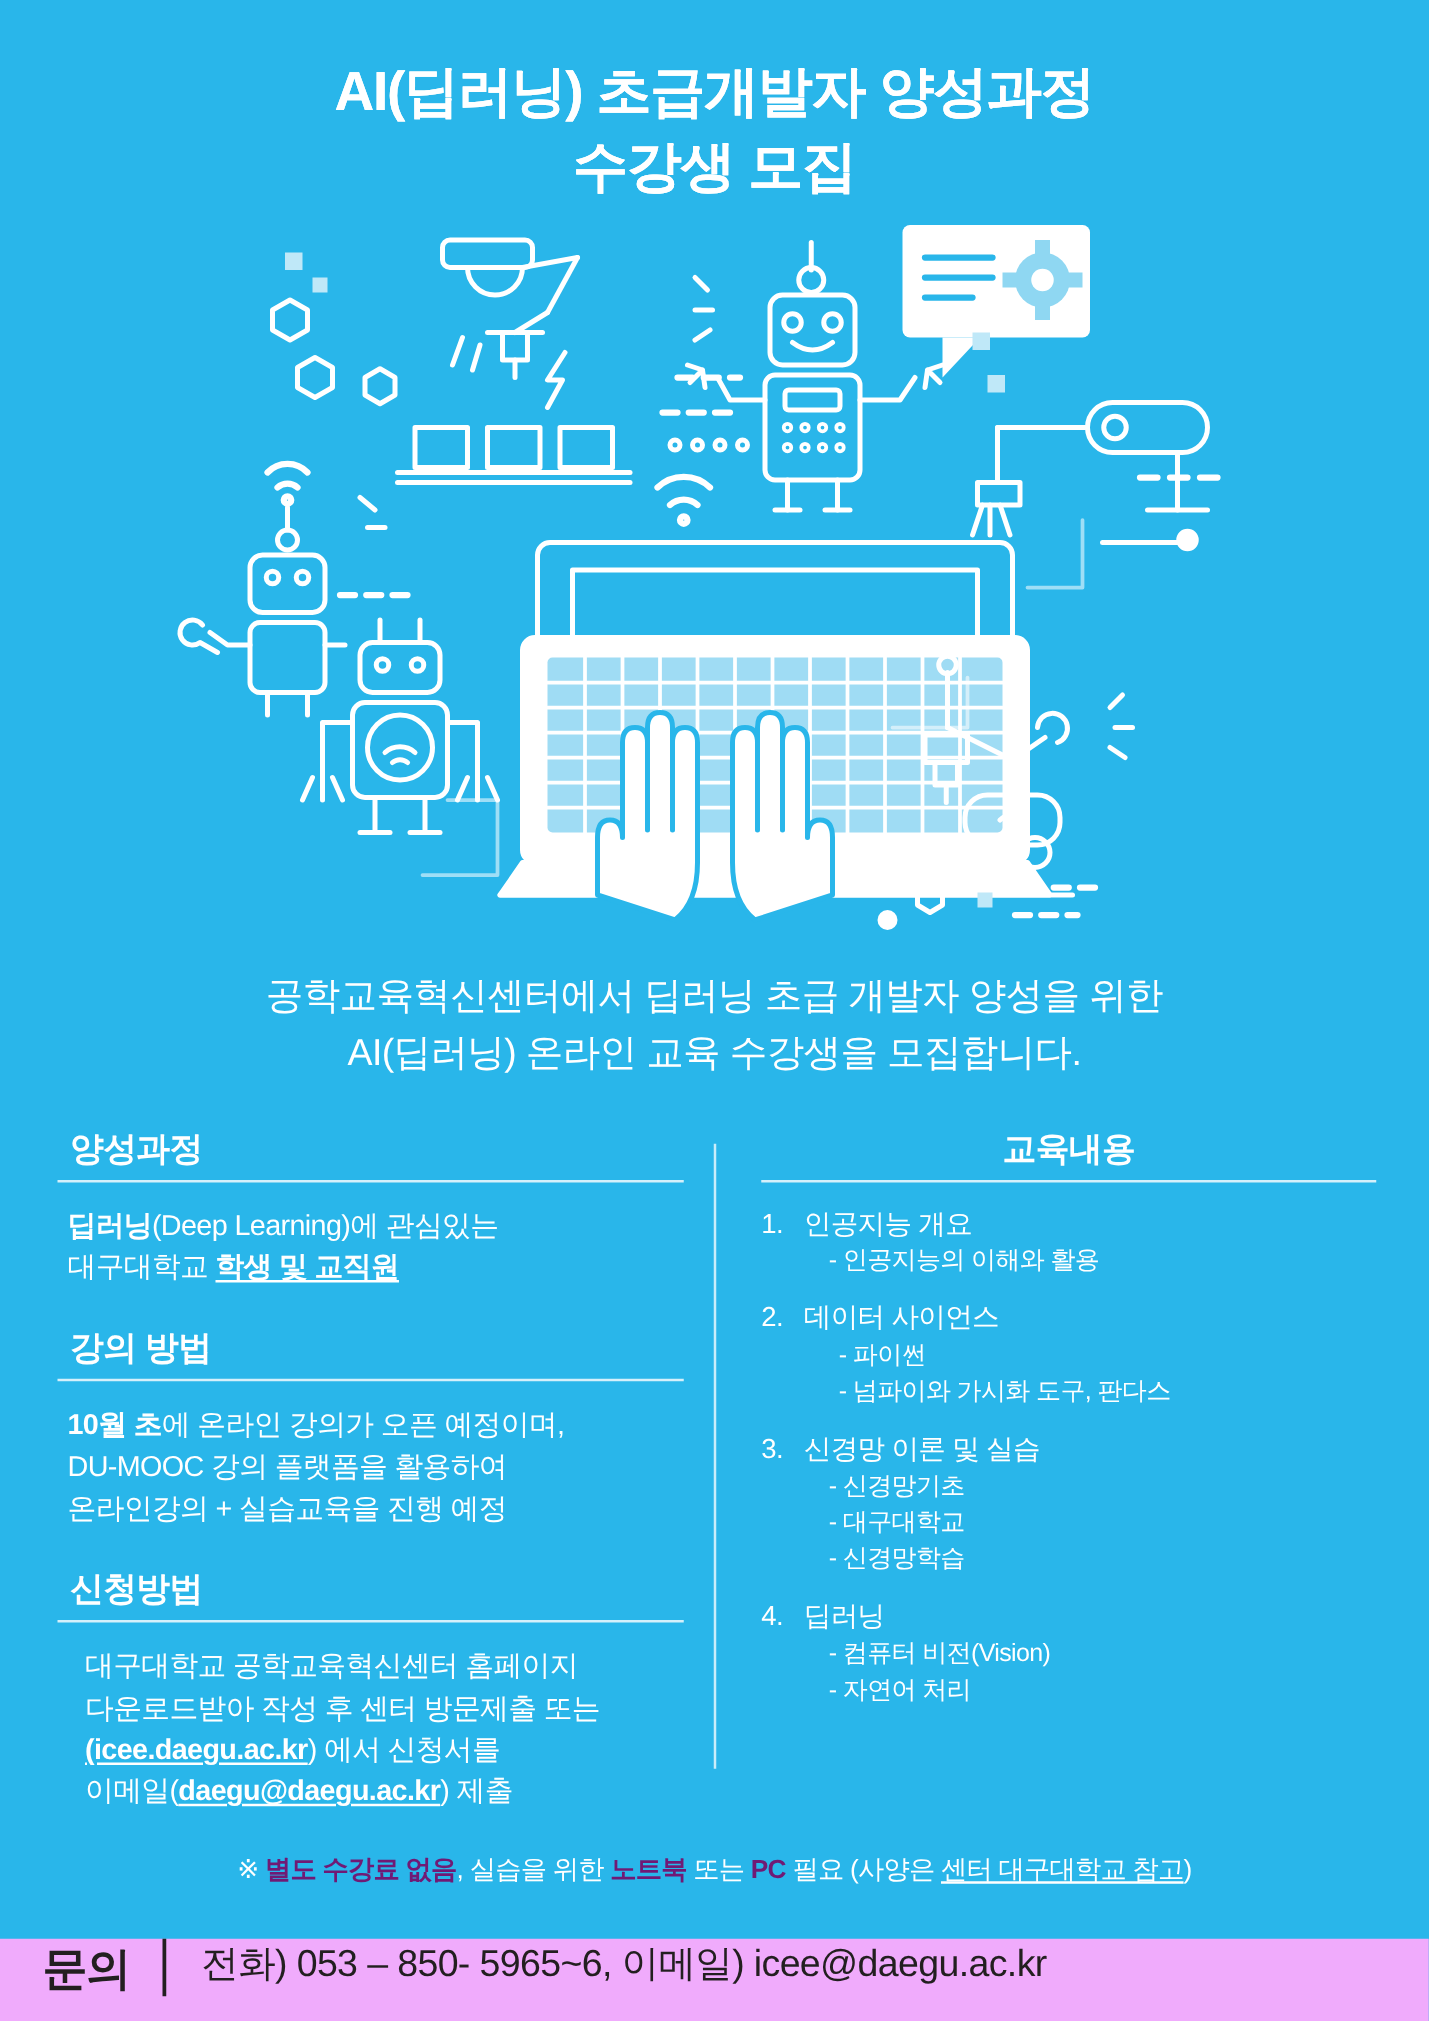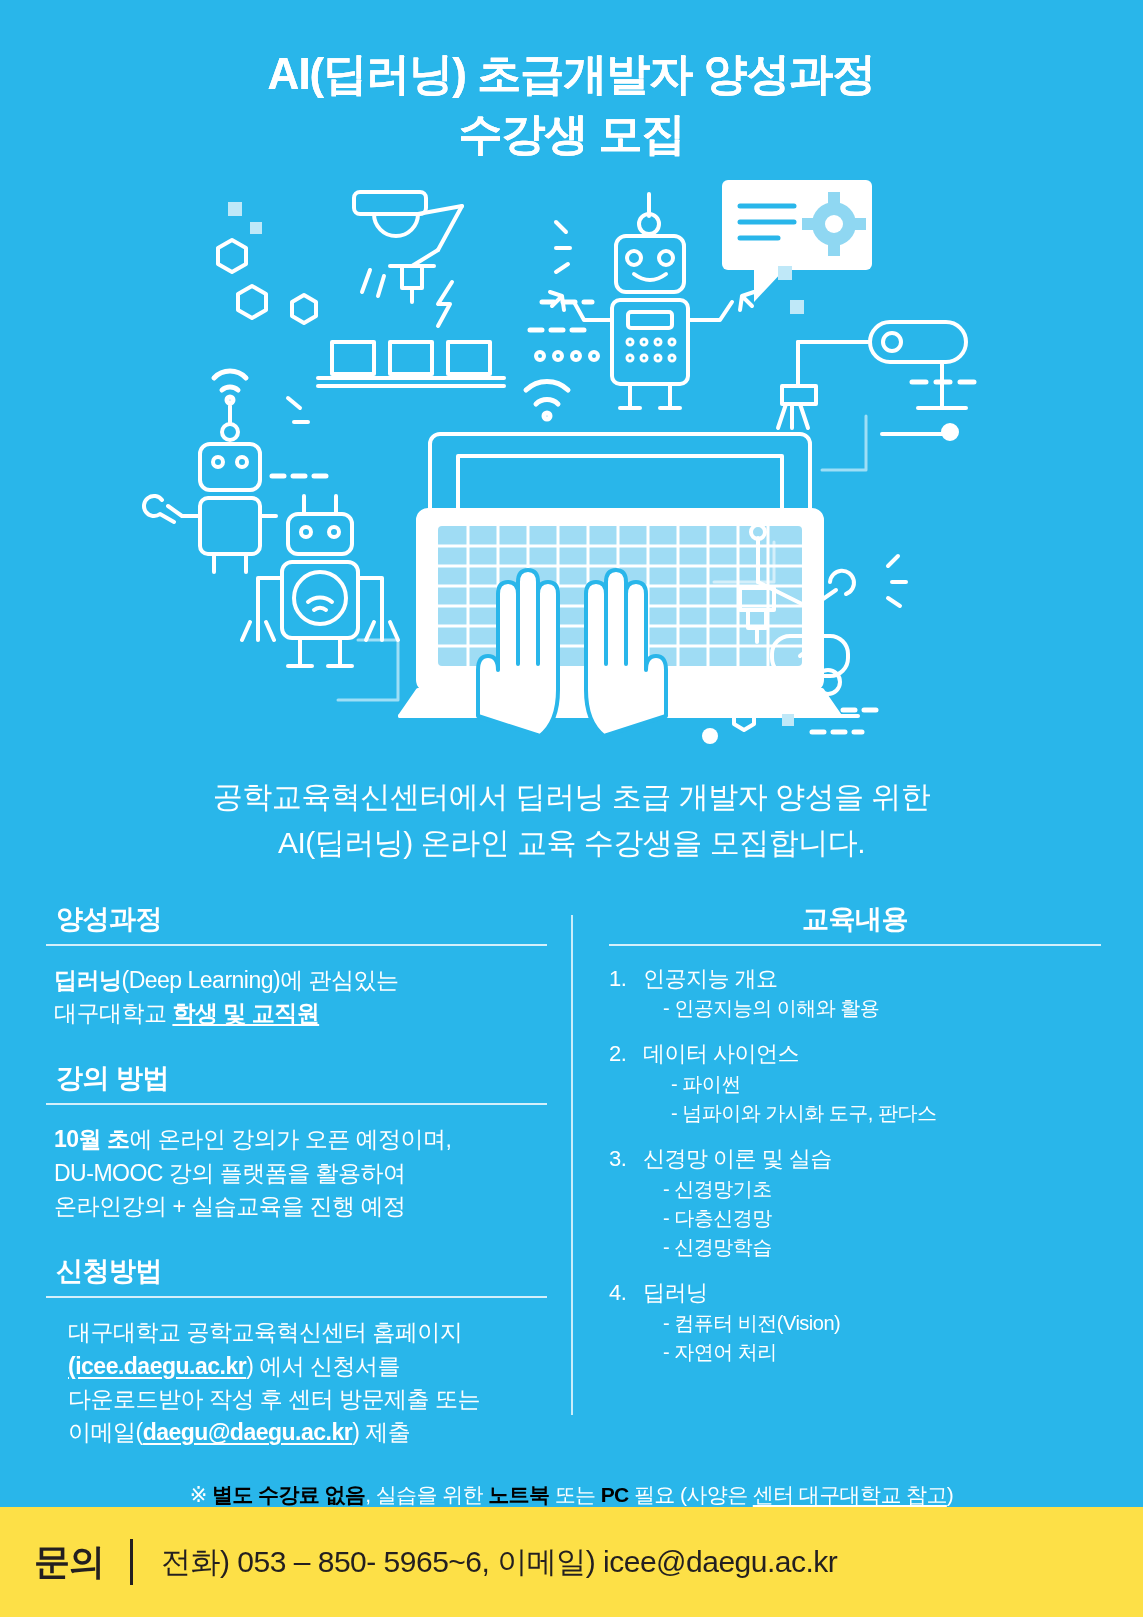--- a/index.html
+++ b/index.html
@@ -81,27 +81,27 @@
   .li-title .num{display:inline-block;min-width:34px;}
   .li-sub{font-size:20px;letter-spacing:-0.5px;line-height:1.45;padding-left:54px;}
   .li-sub.deep{padding-left:62px;}
 
   
   .note{
     position:absolute;left:0;right:0;bottom:108px;
     text-align:center;font-size:21px;letter-spacing:-0.6px;
     padding:0 30px;box-sizing:border-box;
   }
-  .red{color:#000000;font-weight:bold;}
+  .red{color:#701a75;font-weight:bold;}
 
   
   .footer{
-    position:absolute;left:0;right:0;bottom:0;height:110px;
-    background:#fde047;color:#231f20;
-    display:flex;align-items:center;
+    position:absolute;left:0;right:0;bottom:0;height:66px;
+    background:#f0abfc;color:#231f20;
+    display:flex;align-items:flex-start;
   }
   .footer .label{
     font-size:36px;font-weight:bold;padding-left:34px;letter-spacing:-1px;
   }
   .footer .vline{
     width:3px;height:46px;background:#231f20;margin:0 28px 0 26px;
   }
   .footer .contact{font-size:30px;letter-spacing:-0.5px;}
 </style>
 </head>
@@ -389,24 +389,24 @@
           </div>
           <div>DU-MOOC 강의 플랫폼을 활용하여</div>
           <div>온라인강의 + 실습교육을 진행 예정</div>
         </div>
       </div>
 
       <div class="block">
         <span class="sec-head">신청방법</span>
         <div class="body-txt indent">
           <div>대구대학교 공학교육혁신센터 홈페이지</div>
+          <div>다운로드받아 작성 후 센터 방문제출 또는</div>
           <div>
             <b><u>(icee.daegu.ac.kr</u></b><span>) 에서 신청서를</span>
           </div>
-          <div>다운로드받아 작성 후 센터 방문제출 또는</div>
           <div>
             <span>이메일(</span><b><u>daegu@daegu.ac.kr</u></b><span>) 제출</span>
           </div>
         </div>
       </div>
 
     </div>
 
     <div class="divider"></div>
 
@@ -426,21 +426,21 @@
         </div>
         <div class="li-sub deep">- 파이썬</div>
         <div class="li-sub deep">- 넘파이와 가시화 도구, 판다스</div>
       </div>
 
       <div class="list-item">
         <div class="li-title">
           <span class="num">3.</span><span>신경망 이론 및 실습</span>
         </div>
         <div class="li-sub">- 신경망기초</div>
-        <div class="li-sub">- 다층신경망</div>
+        <div class="li-sub">- 대구대학교</div>
         <div class="li-sub">- 신경망학습</div>
       </div>
 
       <div class="list-item">
         <div class="li-title">
           <span class="num">4.</span><span>딥러닝</span>
         </div>
         <div class="li-sub">- 컴퓨터 비전(Vision)</div>
         <div class="li-sub">- 자연어 처리</div>
       </div>

